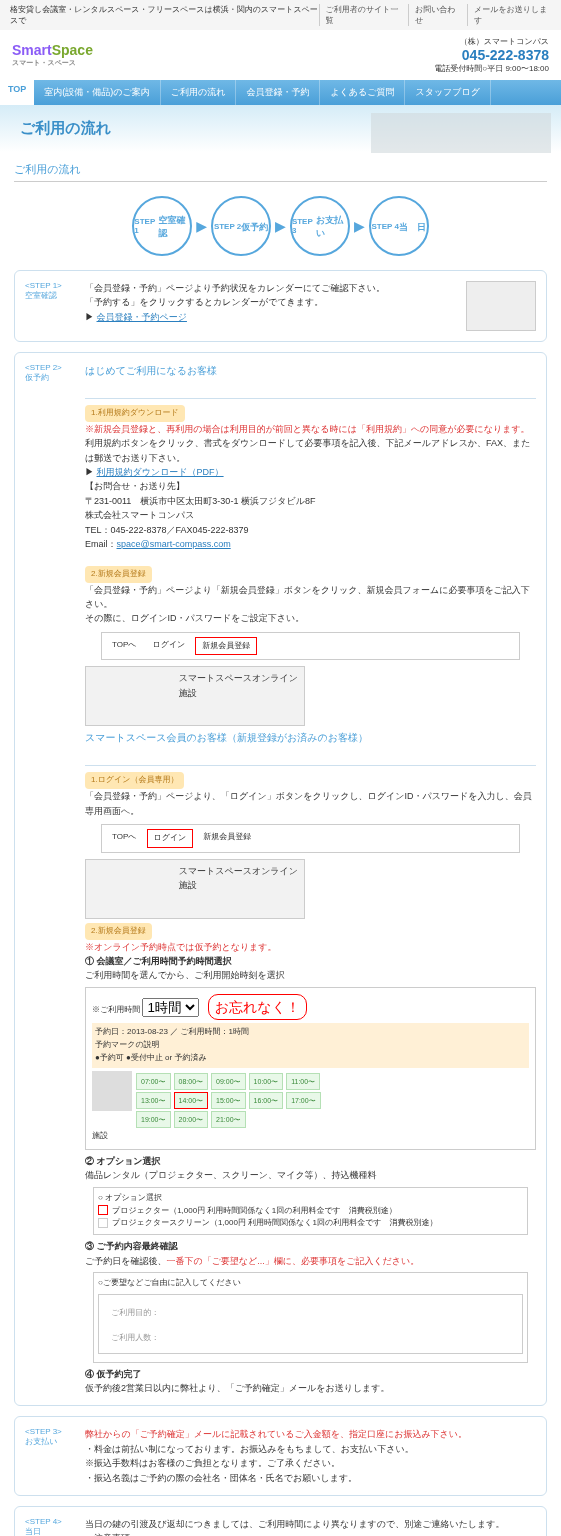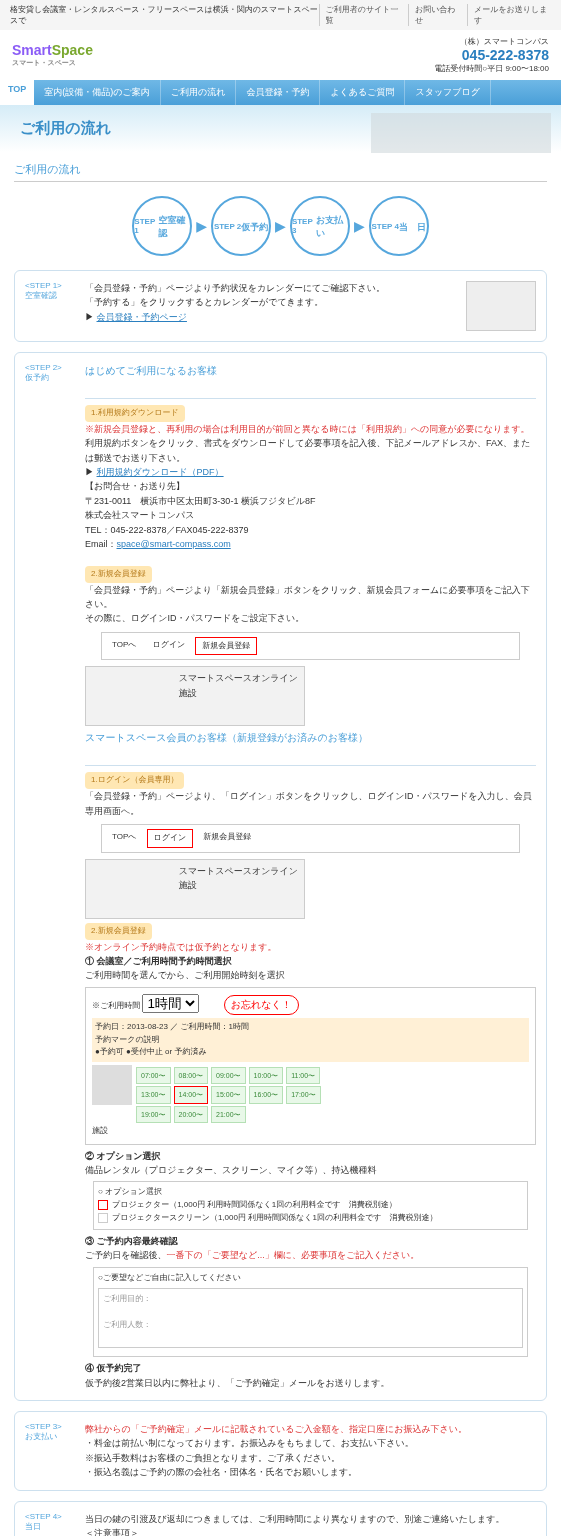--- a/index.html
+++ b/index.html
@@ -38,24 +38,24 @@
 .thumb { width: 70px; height: 50px; background: #eee; border: 1px solid #ccc; float: right; margin-left: 6px; }
 .tabs { border: 1px solid #ccc; padding: 4px; margin: 6px 16px; font-size: 8px; display: flex; gap: 4px; }
 .tabs span { padding: 2px 6px; }
 .tabs .active { border: 1px solid red; }
 .wide-thumb { width: 220px; height: 60px; background: #f2f2f2; border: 1px solid #ccc; margin: 4px 0; position: relative; }
 .wide-thumb .ttl { position: absolute; top: 4px; right: 6px; font-size: 9px; color: #333; }
 .sched { border: 1px solid #ccc; padding: 6px; margin: 4px 0; font-size: 8px; }
 .sched .row { display: flex; gap: 3px; flex-wrap: wrap; margin: 2px 0; }
 .slot { padding: 2px 4px; border: 1px solid #b5e0b5; background: #e8f8e8; color: #3a8a3a; font-size: 7px; }
 .slot.red { border: 1px solid red; }
-.bubble { display: inline-block; border: 1px solid red; border-radius: 10px; padding: 1px 6px; color: red; font-size: 10px; margin-left: 22px; }
+.bubble { display: inline-block; border: 1px solid red; border-radius: 10px; padding: 1px 6px; color: red; font-size: 14px; margin-left: 6px; }
 .opt-box { border: 1px solid #ccc; padding: 4px; margin: 4px 8px; font-size: 8px; }
 .chk { display: inline-block; width: 10px; height: 10px; border: 1px solid red; margin-right: 4px; vertical-align: middle; }
-.free-box { border: 1px solid #ccc; height: 60px; padding: 4px; font-size: 8px; color: #999; margin: 4px 0; }
+.free-box { border: 1px solid #ccc; height: 60px; padding: 12px; font-size: 8px; color: #999; margin: 4px 0; }
 </style>
 </head>
 <body>
 
 <div class="page">
   <div class="topbar">
     <span>格安貸し会議室・レンタルスペース・フリースペースは横浜・関内のスマートスペースで</span>
     <div class="toplinks">
       <a href="#">ご利用者のサイト一覧</a>
       <a href="#">お問い合わせ</a>

